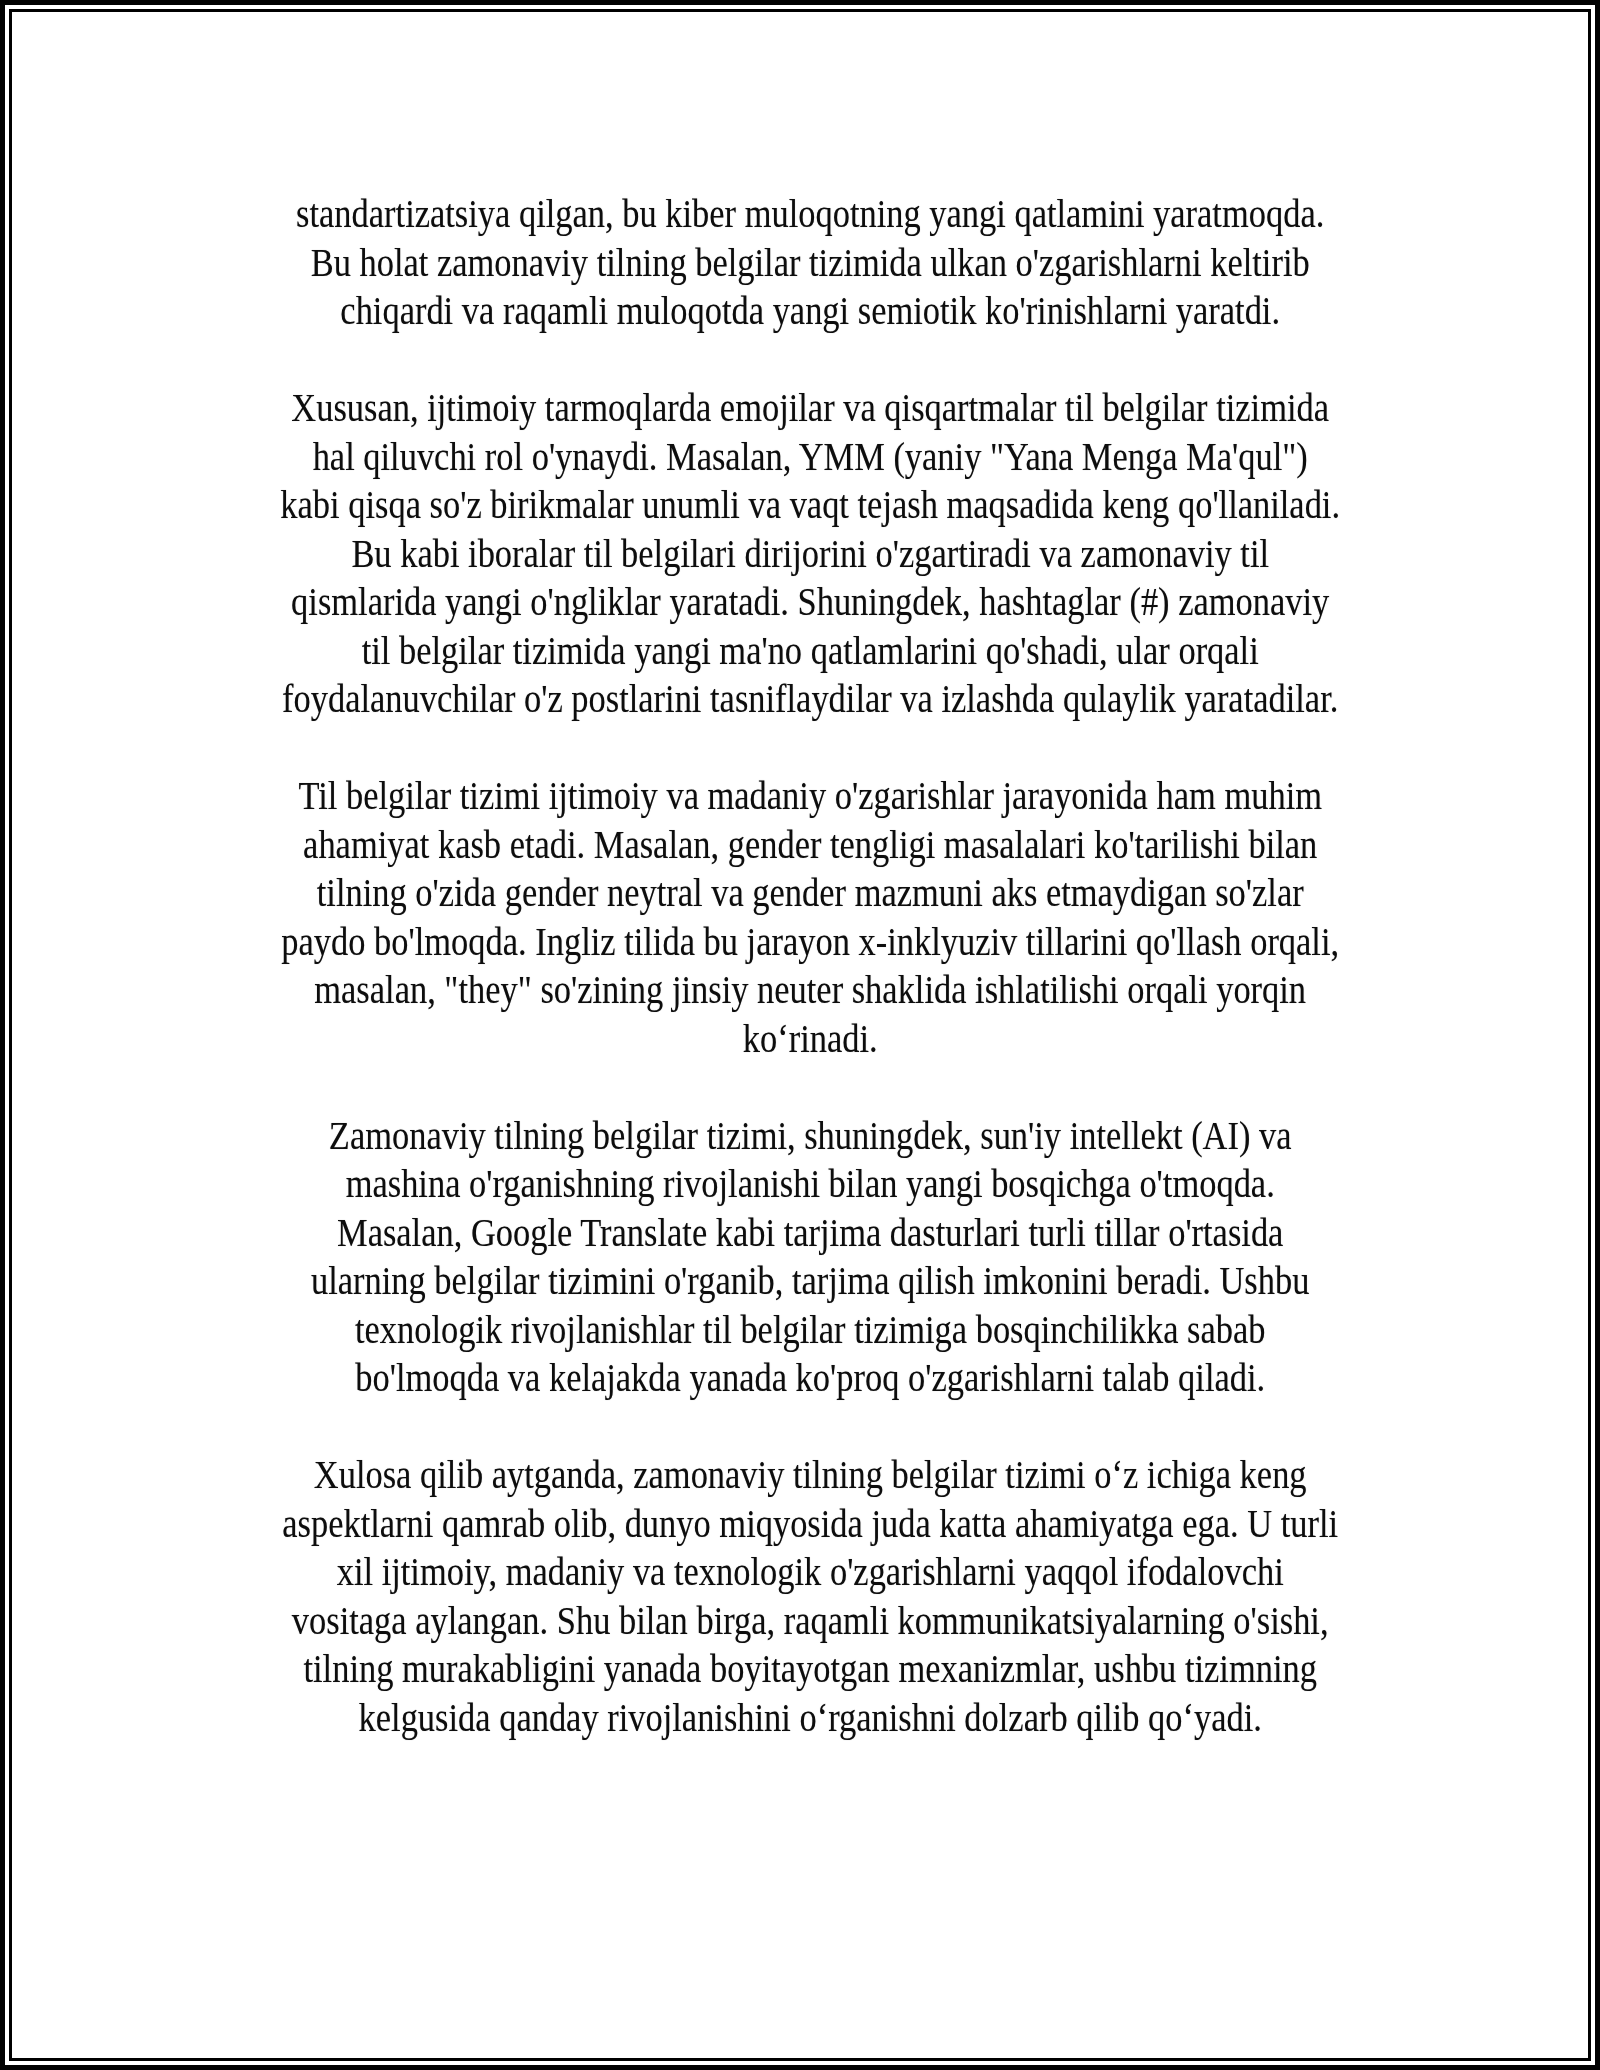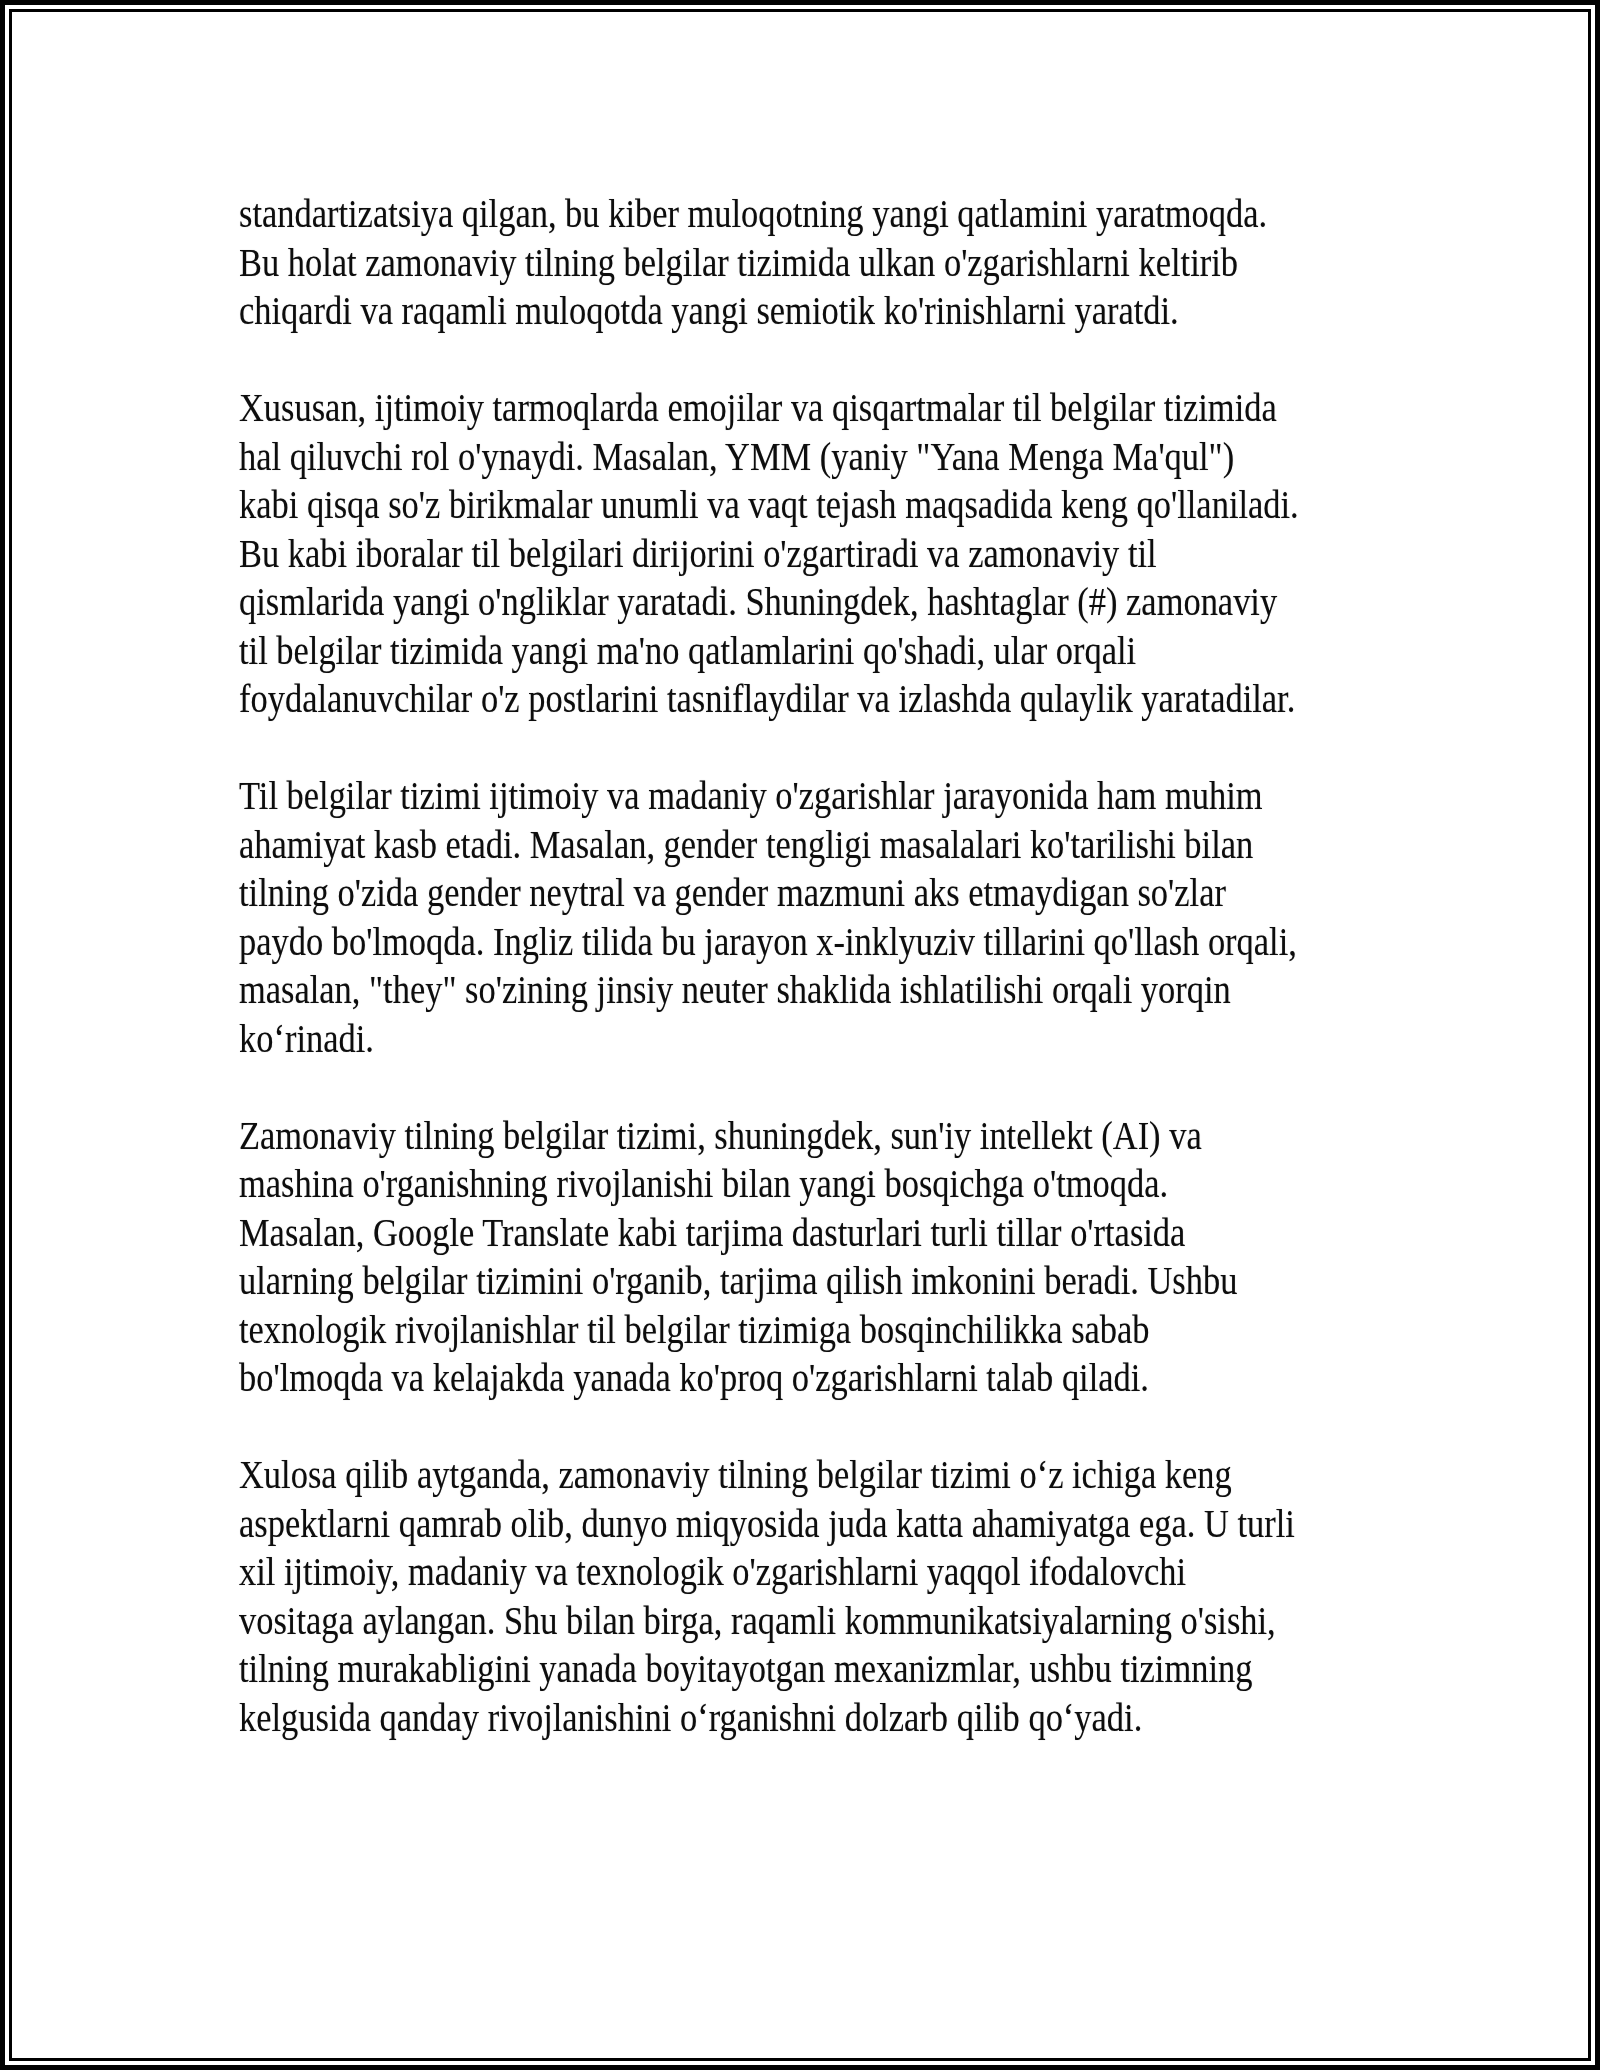--- a/index.html
+++ b/index.html
@@ -13,20 +13,21 @@
     background: #ffffff;
     overflow: hidden;
     font-family: "Liberation Serif", "DejaVu Serif", serif;
   }
   .sheet {
     position: absolute;
     inset: 0;
     background: var(--page-bg, #ffffff);
     border: 5px solid var(--frame-color, #000000);
     box-sizing: border-box;
+    text-align: center;
   }
   .inner-frame {
     position: absolute;
     inset: 4px;
     border: 3px solid var(--frame-color, #000000);
     pointer-events: none;
   }
   .text-block {
     position: absolute;
     left: 234px;

